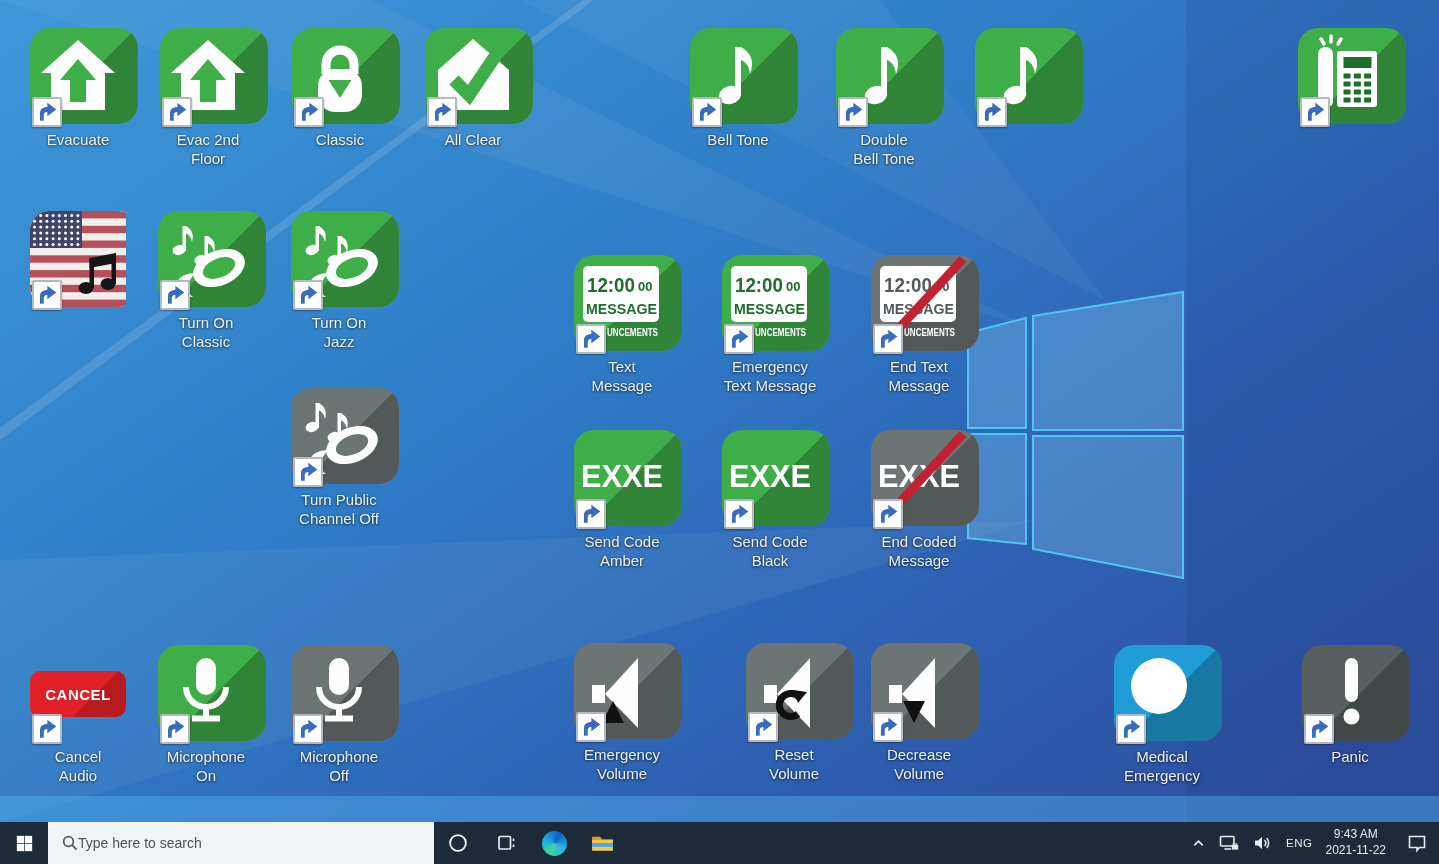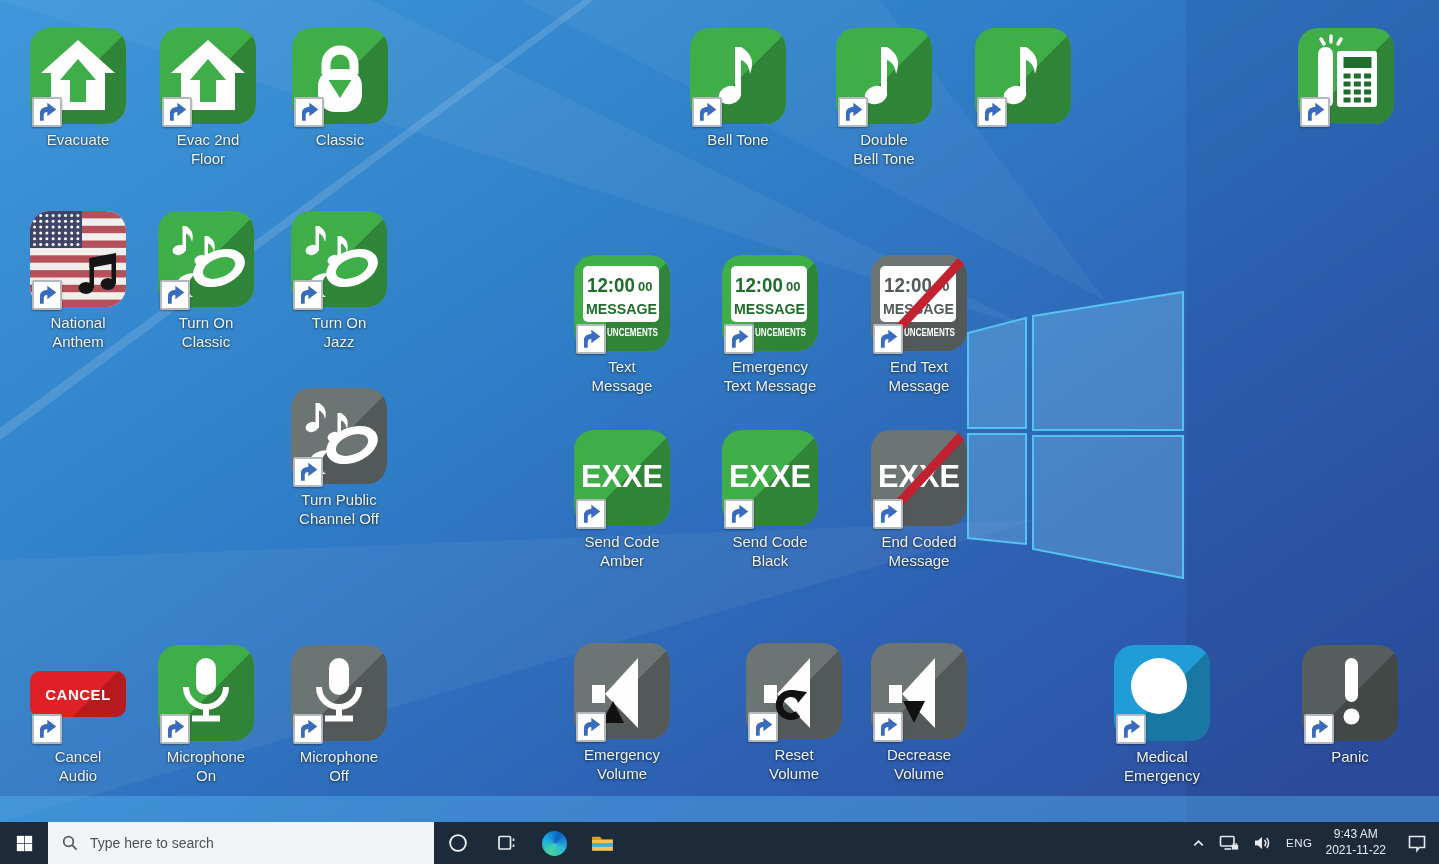--- a/index.html
+++ b/index.html
@@ -7,21 +7,21 @@
   .screen { position:relative; width:1439px; height:864px; overflow:hidden;
             font-family:"Liberation Sans", sans-serif;padding-left:20px; }
 
   
   .desktop { position:absolute; left:0; top:0; right:0; bottom:42px; overflow:hidden; }
   .wallpaper { position:absolute; inset:0; width:100%; height:100%; display:block; }
 
   
   .icons-layer { position:absolute; inset:0; }
   .desk-icon { position:absolute; width:96px; cursor:default; }
-  .tile { position:relative; width:96px; height:96px; border-radius:20px;
+  .tile { position:relative; width:108px; height:96px; border-radius:20px;
           background:var(--tile); overflow:hidden; }
   .tile::before { content:""; position:absolute; inset:0; border-radius:inherit; z-index:0;
           background:linear-gradient(135deg, transparent 52%, rgba(0,0,0,0.24) 52.4%); }
   .tile.no-shade::before { display:none; }
   .tile.no-bg { background:none; overflow:visible; }
   .glyph, .glyph svg { position:absolute; inset:0; width:96px; height:96px; z-index:1; }
   .slash { position:absolute; inset:0; width:96px; height:96px; z-index:2; }
   .badge { position:absolute; left:2px; top:69px; width:30px; height:30px; z-index:3;
            background:#fff; border:2px solid #b3b9be; border-radius:2px;
            box-shadow:0 1px 2px rgba(0,0,0,0.35); }
@@ -40,21 +40,21 @@
   .v-darkgray{ --tile:#575e5d; --accent:#3f4544; }
   .v-cyan    { --tile:#209cd6; --accent:#157cb0; }
   .v-flag, .v-red { --tile:transparent; --accent:#1f6d2c; }
 
   
   .taskbar { position:absolute; left:0; right:0; bottom:0; height:42px;
              background:#1c2a3a; display:flex; align-items:center; z-index:10; }
   .start-btn { width:48px; height:42px; display:flex; align-items:center; justify-content:center;
                background:none; border:none; cursor:pointer; }
   .search-box { width:386px; height:42px; background:#f2f3f4; display:flex; align-items:center;
-                gap:12px; padding-left:14px; cursor:text; }
+                padding-left:14px; cursor:text; }
   .search-box .search-text { font-size:14px; color:#4d5257; }
   .tb-btn { width:48px; height:42px; display:flex; align-items:center; justify-content:center;
             background:none; border:none; cursor:pointer; }
   .edge-ball { width:25px; height:25px; border-radius:50%; background:#1aa7e0;
                background-image:conic-gradient(from 210deg, #45d3a0, #18a7e2, #0c5fc4, #2bb8d8, #45d3a0); }
   .tray { margin-left:auto; display:flex; align-items:center; gap:13px; padding-right:12px; height:42px; }
   .tray-item { display:flex; align-items:center; justify-content:center; background:none; border:none;
                cursor:pointer; color:#e8ecf0; }
   .tray-lang { font-size:11.5px; letter-spacing:0.5px; }
   .tray-clock { font-size:12px; line-height:1.3; text-align:center; }
@@ -141,20 +141,38 @@
               </svg>
             </span>
           </div>
           <span class="badge">
             <svg viewBox="0 0 24 24">
               <path d="M5.5 20 V13.2 C5.5 9.4 8.3 7.4 12.3 7.4 V3.4 L20.6 9.7 L12.3 16 V11.9 C9.6 11.9 9 13.1 9 15 V20 Z" fill="#3a6cbd"></path>
             </svg>
           </span>
           <div class="label">
             <div>Classic</div>
+          </div>
+        </div>
+        <div class="desk-icon v-green" style="left: 425px; top: 28px;">
+          <div class="tile">
+            <span class="glyph">
+              <svg viewBox="0 0 96 96">
+                <path fill="#fefefe" d="M48 11 L84 42 L84 82 L13 82 L13 42 Z"></path>
+                <path d="M29 52 L44 67 L71 27" fill="none" stroke="var(--tile)" stroke-width="13"></path>
+              </svg>
+            </span>
+          </div>
+          <span class="badge">
+            <svg viewBox="0 0 24 24">
+              <path d="M5.5 20 V13.2 C5.5 9.4 8.3 7.4 12.3 7.4 V3.4 L20.6 9.7 L12.3 16 V11.9 C9.6 11.9 9 13.1 9 15 V20 Z" fill="#3a6cbd"></path>
+            </svg>
+          </span>
+          <div class="label">
+            <div>All Clear</div>
           </div>
         </div>
         <div class="desk-icon v-green" style="left: 690px; top: 28px;">
           <div class="tile">
             <span class="glyph">
               <svg viewBox="0 0 96 96">
                 <ellipse cx="40" cy="67" rx="11.5" ry="9" fill="#fefefe" transform="rotate(-18 40 67)"></ellipse>
                 <rect x="45" y="19" width="6" height="49" fill="#fefefe"></rect>
                 <path d="M51 19 c10 6 14 14 9 27 c-1 -8 -4 -12 -9 -14 Z" fill="#fefefe"></path>
               </svg>
@@ -307,24 +325,20 @@
                   <polygon points="59.5,47 86,42 86,52 59.5,57"></polygon>
                 </g>
               </svg>
             </span>
           </div>
           <span class="badge">
             <svg viewBox="0 0 24 24">
               <path d="M5.5 20 V13.2 C5.5 9.4 8.3 7.4 12.3 7.4 V3.4 L20.6 9.7 L12.3 16 V11.9 C9.6 11.9 9 13.1 9 15 V20 Z" fill="#3a6cbd"></path>
             </svg>
           </span>
-          <div class="label">
-            <div>National</div>
-            <div>Anthem</div>
-          </div>
         </div>
         <div class="desk-icon v-green" style="left: 158px; top: 211px;">
           <div class="tile">
             <span class="glyph">
               <svg viewBox="0 0 96 96">
                 <g fill="#fefefe">
                   <ellipse cx="21" cy="39" rx="6.5" ry="5" transform="rotate(-15 21 39)"></ellipse>
                   <rect x="24.5" y="15" width="3.5" height="25"></rect>
                   <path d="M28 15 c6 3.5 8 8.5 6 16 c-1 -4.5 -3 -7.5 -6 -8.5 Z"></path>
                   <ellipse cx="43" cy="49" rx="6.5" ry="5" transform="rotate(-15 43 49)"></ellipse>

